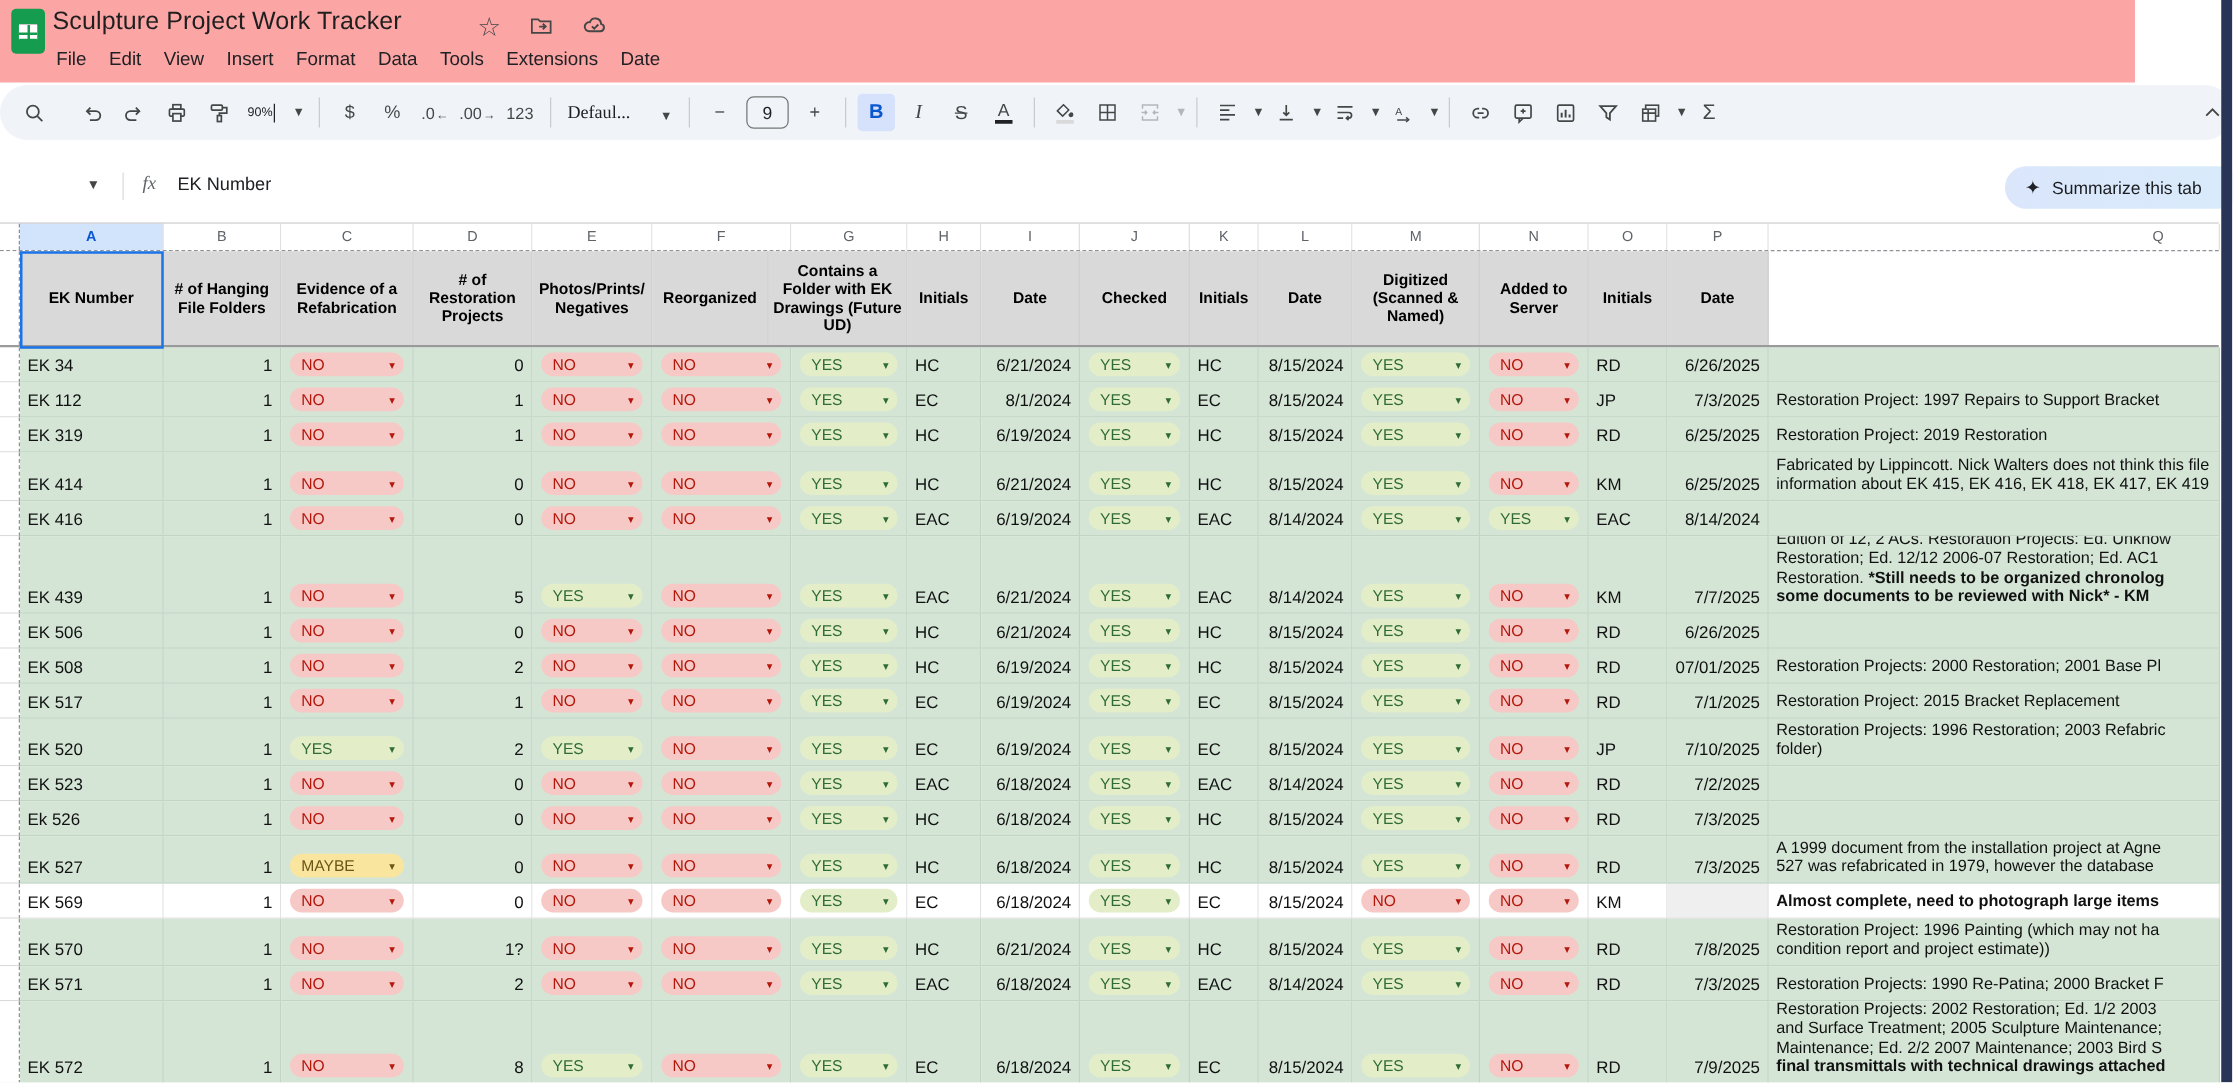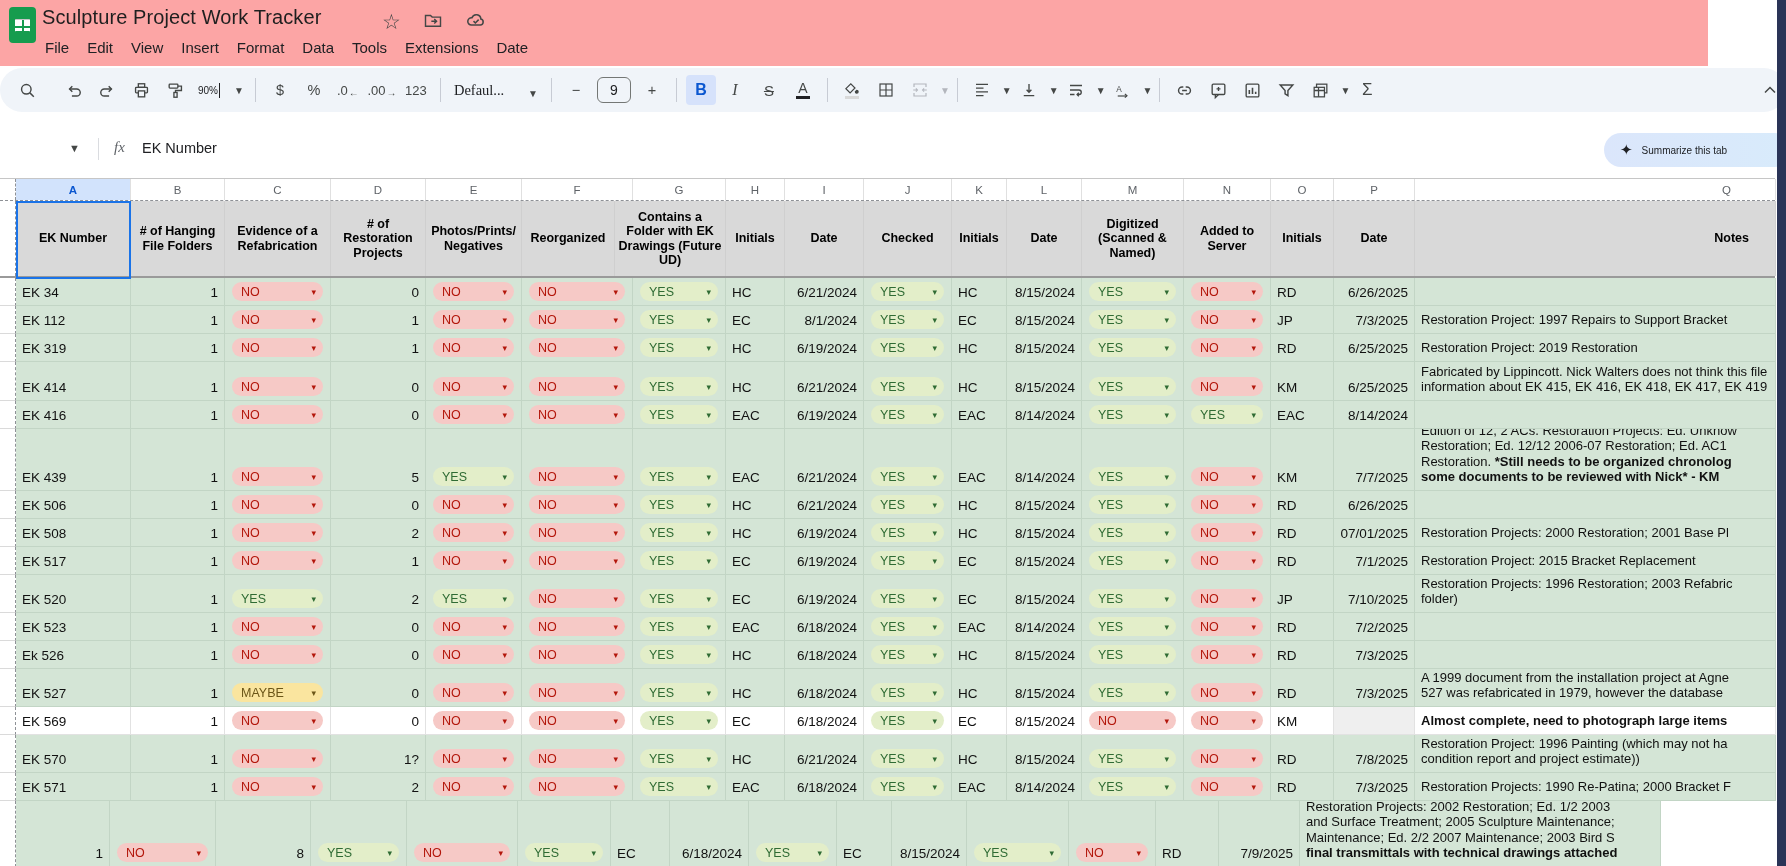--- a/index.html
+++ b/index.html
@@ -50,21 +50,21 @@
   
   .formula-bar { position:absolute; left:0; top:120px; width:1786px; height:56px; background:#fff; }
   .name-box { position:absolute; left:0; top:14px; width:94px; height:28px; display:flex; align-items:center; justify-content:flex-end; padding-right:14px; }
   .name-caret { font-size:11px; color:#444746; }
   .fb-sep { position:absolute; left:98px; top:18px; width:1px; height:22px; background:#dadce0; }
   .fx { position:absolute; left:114px; top:19px; font-style:italic; font-family:"Liberation Serif",serif; font-size:15px; color:#5f6368; }
   .fb-value { position:absolute; left:142px; top:20px; font-size:14.5px; color:#202124; }
   .summarize-pill { position:absolute; left:1604px; top:13px; height:34px; width:188px; background:linear-gradient(90deg,#dbe6fb,#d8ebfb);
       border-radius:17px; display:flex; align-items:center; gap:9px; padding:0 16px; }
   .summarize-pill .sp-icon { font-size:15px; color:#202124; }
-  .summarize-pill .sp-label { font-size:10px; color:#1b1d20; white-space:nowrap; }
+  .summarize-pill .sp-label { font-size:14px; color:#1b1d20; white-space:nowrap; }
 
   
   .grid { position:absolute; left:0; top:178px; width:1775px; border-top:1px solid #c6c6c6; }
   .g-row { display:flex; position:relative; }
   .cell { flex:none; position:relative; overflow:hidden; font-size:13.5px; color:#111; border-right:1px solid #c2d5c5; border-bottom:1px solid #c2d5c5;
       display:flex; }
   .letters .cell, .headers .cell { border-color:#cfcfcf; }
   .letters { height:22px; }
   .letters .cell { background:#fff; color:#5f6368; font-size:11.5px; align-items:center; justify-content:center; border-right-color:#e0e0e0; border-bottom:none; }
   .letters { border-bottom:1px dashed #8e9196; }
@@ -350,21 +350,20 @@
         <div class="cell" style="width: 111px;">Contains a Folder with EK Drawings (Future UD)</div>
         <div class="cell" style="width: 59px;">Initials</div>
         <div class="cell" style="width: 79px;">Date</div>
         <div class="cell" style="width: 88px;">Checked</div>
         <div class="cell" style="width: 55px;">Initials</div>
         <div class="cell" style="width: 75px;">Date</div>
         <div class="cell" style="width: 102px;">Digitized (Scanned &amp; Named)</div>
         <div class="cell" style="width: 87px;">Added to Server</div>
         <div class="cell" style="width: 63px;">Initials</div>
         <div class="cell" style="width: 81px;">Date</div>
-        <div class="cell q-head" style="width: 361px;">Notes</div>
       </div>
     <div id="rows-wrap">
         <div class="g-row row-green" style="height: 28px;">
           <div class="cell gutter" style="width: 16px;"></div>
           <div class="cell t-text" style="width: 115px;">EK 34</div>
           <div class="cell t-num" style="width: 94px;">1</div>
           <div class="cell t-chip" style="width: 106px;">
             <div class="chip chip-no">
               <span>NO</span>
               <span class="arr">▾</span>
@@ -1264,20 +1263,21 @@
             </div>
           </div>
           <div class="cell t-text" style="width: 63px;">RD</div>
           <div class="cell t-num" style="width: 81px;">7/3/2025</div>
           <div class="cell t-notes" style="width: 361px;">
             <div class="note-line"><span>Restoration Projects: 1990 Re-Patina; 2000 Bracket F</span></div>
           </div>
         </div>
         <div class="g-row row-green" style="height: 66px;">
           <div class="cell gutter" style="width: 16px;"></div>
+          <div class="cell t-text" style="width: 115px;">EK 572</div>
           <div class="cell t-num" style="width: 94px;">1</div>
           <div class="cell t-chip" style="width: 106px;">
             <div class="chip chip-no">
               <span>NO</span>
               <span class="arr">▾</span>
             </div>
           </div>
           <div class="cell t-num" style="width: 95px;">8</div>
           <div class="cell t-chip" style="width: 96px;">
             <div class="chip chip-yes">

